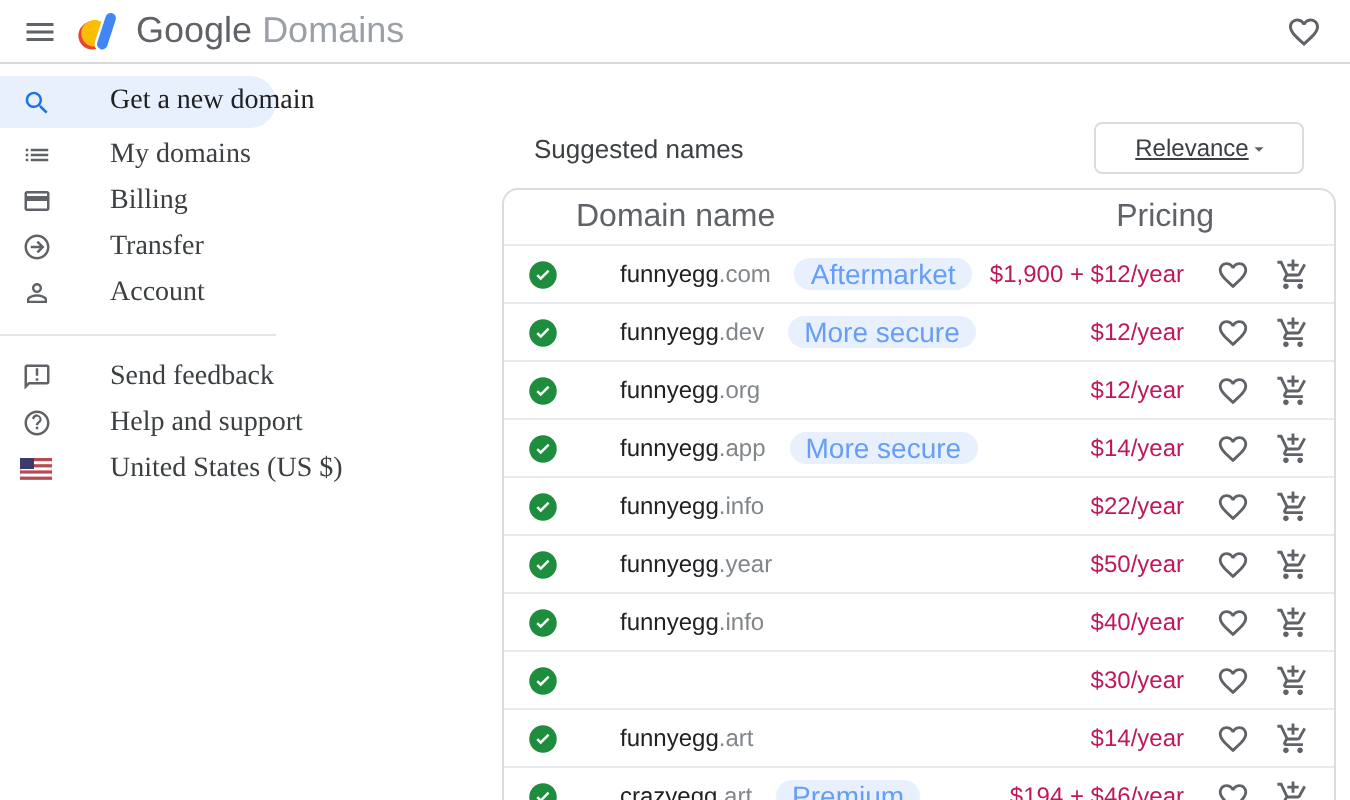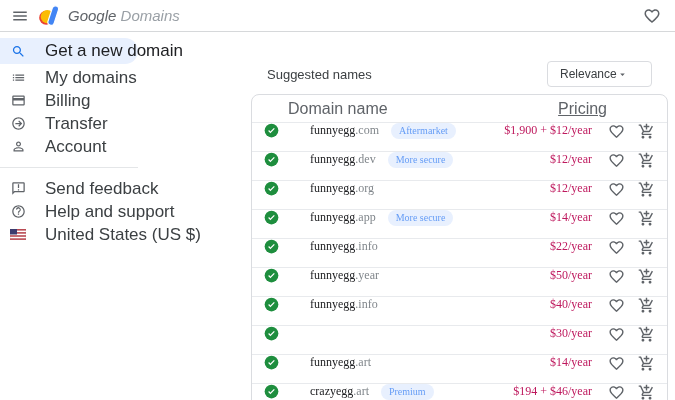--- a/index.html
+++ b/index.html
@@ -3,52 +3,52 @@
 <meta charset="utf-8">
 <style>
   * { margin:0; padding:0; box-sizing:border-box; }
   html,body { width:675px; height:400px; overflow:hidden; background:#fff;
               font-family:"Liberation Sans", sans-serif; }
   .topbar { height:32px; display:flex; align-items:center; padding:0 14px 0 8px;
             border-bottom:1px solid #d6d8da; background:#fff; }
   .menu-btn { width:24px; height:24px; display:flex; align-items:center; justify-content:center;
               cursor:pointer; border:none; background:none; }
   .logo { margin-left:7px; display:flex; }
-  .brand { margin-left:8px; font-size:15px; white-space:nowrap;font-style:italic; }
+  .brand { margin-left:8px; font-size:18px; white-space:nowrap; }
   .brand-primary { color:#5f6368; font-weight:500; }
   .brand-secondary { color:#9aa0a6; font-weight:400; }
   .topbar-heart { margin-left:auto; border:none; background:none; cursor:pointer; display:flex; }
 
   .layout { display:flex; height:368px; }
   .sidebar { width:138px; flex:none; padding-top:6px; }
-  .side-item { height:23px; display:flex; align-items:center; gap:19px; padding-left:10px;
-               font-size:17px; color:#3c4043; cursor:pointer; white-space:nowrap; }
+  .side-item { height:23px; display:flex; align-items:center; gap:29px; padding-left:10px;
+               font-size:14px; color:#3c4043; cursor:pointer; white-space:nowrap;font-family:Liberation Serif, serif; }
   .side-item.selected { background:#e8f0fe; height:26px; border-radius:0 13px 13px 0; margin-bottom:2px; }
   .side-item.selected .side-label { color:#202124; }
   .side-icon { width:16px; height:16px; flex:none; display:flex; align-items:center; justify-content:center; }
   .side-divider { height:1px; background:#e4e6e8; margin:9px 0; }
 
   .content { flex:1; padding:11px 7px 0 113px; }
   .content-header { height:26px; display:flex; align-items:center; justify-content:space-between;
                     padding:0 16px;margin-top:18px; }
   .section-title { font-size:13px; font-weight:400; color:#3c4043; }
   .dropdown { width:105px; height:26px; border:1px solid #dadce0; border-radius:4px; background:#fff;
-              display:flex; align-items:center; justify-content:flex-start; padding:0 8px 0 12px;
-              font-size:12px; color:#3c4043; cursor:pointer; }
+              display:flex; align-items:center; justify-content:center; padding:0 8px 0 12px;
+              font-size:12px; color:#3c4043; cursor:pointer;text-decoration:underline; }
   .table-card { margin-top:7px; border:1px solid #dadce0; border-radius:8px; overflow:hidden;
                 background:#fff; }
   .table-head { height:28px; display:flex; align-items:center; padding:0 12px 0 36px;
                 border-bottom:1px solid #e8eaed; font-size:16px; color:#5f6368; }
-  .col-pricing { margin-left:auto; margin-right:48px;text-decoration:underline; }
-  .row { height:29px; display:flex; padding:0 12px; font-size:12px;
-         border-bottom:1px solid #e8eaed; background:#fff;font-family:Liberation Serif, serif; }
+  .col-pricing { margin-left:auto; margin-right:48px; }
+  .row { height:29px; display:flex; align-items:center; padding:0 12px; font-size:12px;
+         border-bottom:1px solid #e8eaed; background:#fff; }
   .check { width:15px; height:15px; margin-right:31px; flex:none; display:flex; }
   .sld { color:#202124; }
   .tld { color:#80868b; }
-  .badge { margin-left:12px; background:#e8f0fe; color:#669df6; font-size:10px; line-height:16px;
+  .badge { margin-left:12px; background:#e8f0fe; color:#669df6; font-size:14px; line-height:16px;
            height:16px; padding:0 8px; border-radius:8px; white-space:nowrap; }
   .price { margin-left:auto; color:#be185d; white-space:nowrap; }
   .icon-btn { border:none; background:none; cursor:pointer; display:flex; padding:0; }
   .heart-btn { margin-left:16px; }
   .cart-btn { margin-left:13px; }
   .card-filler { height:14px; }
 </style>
 </head>
 <body>
 

